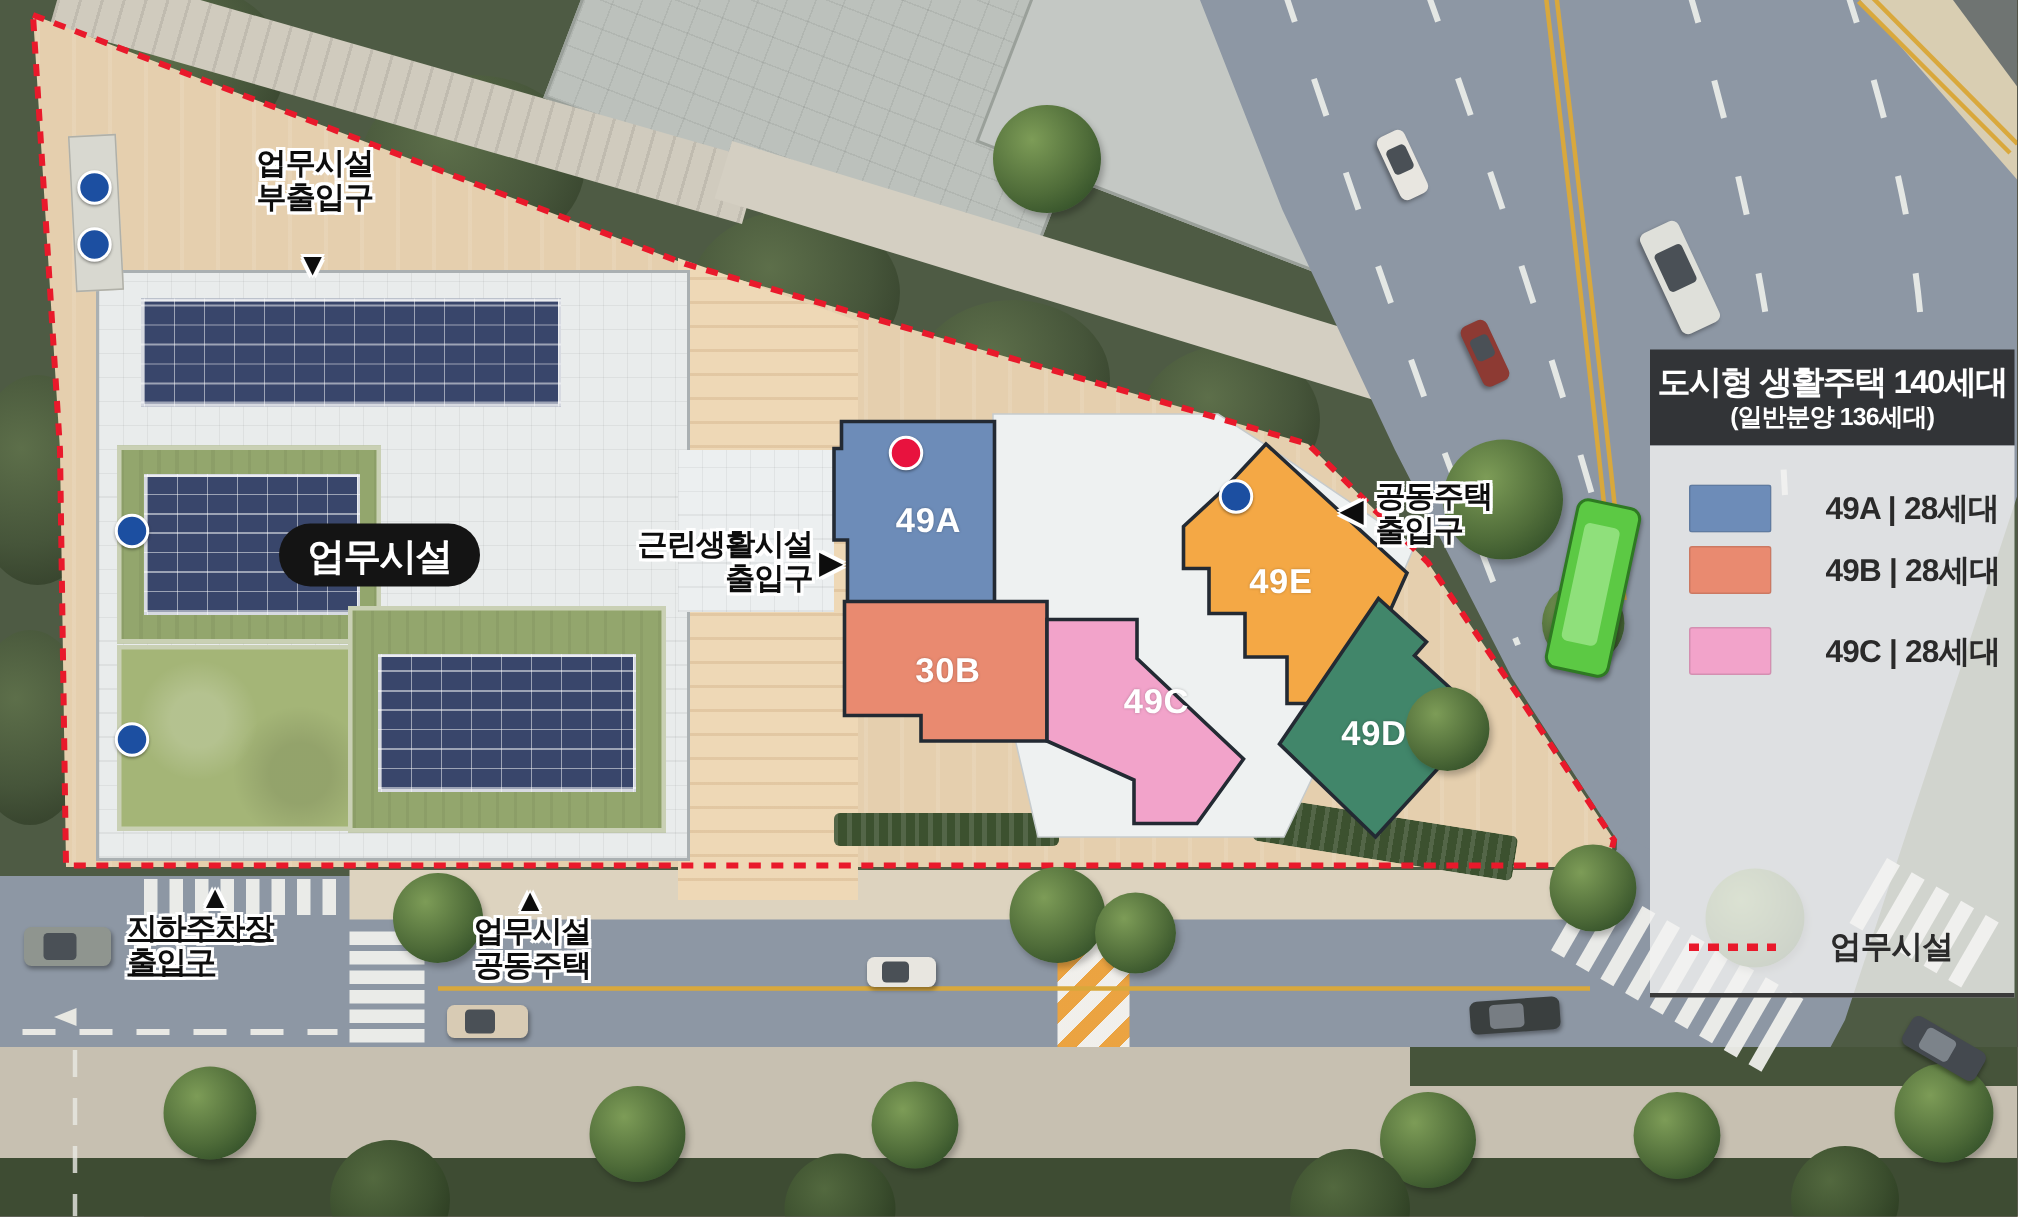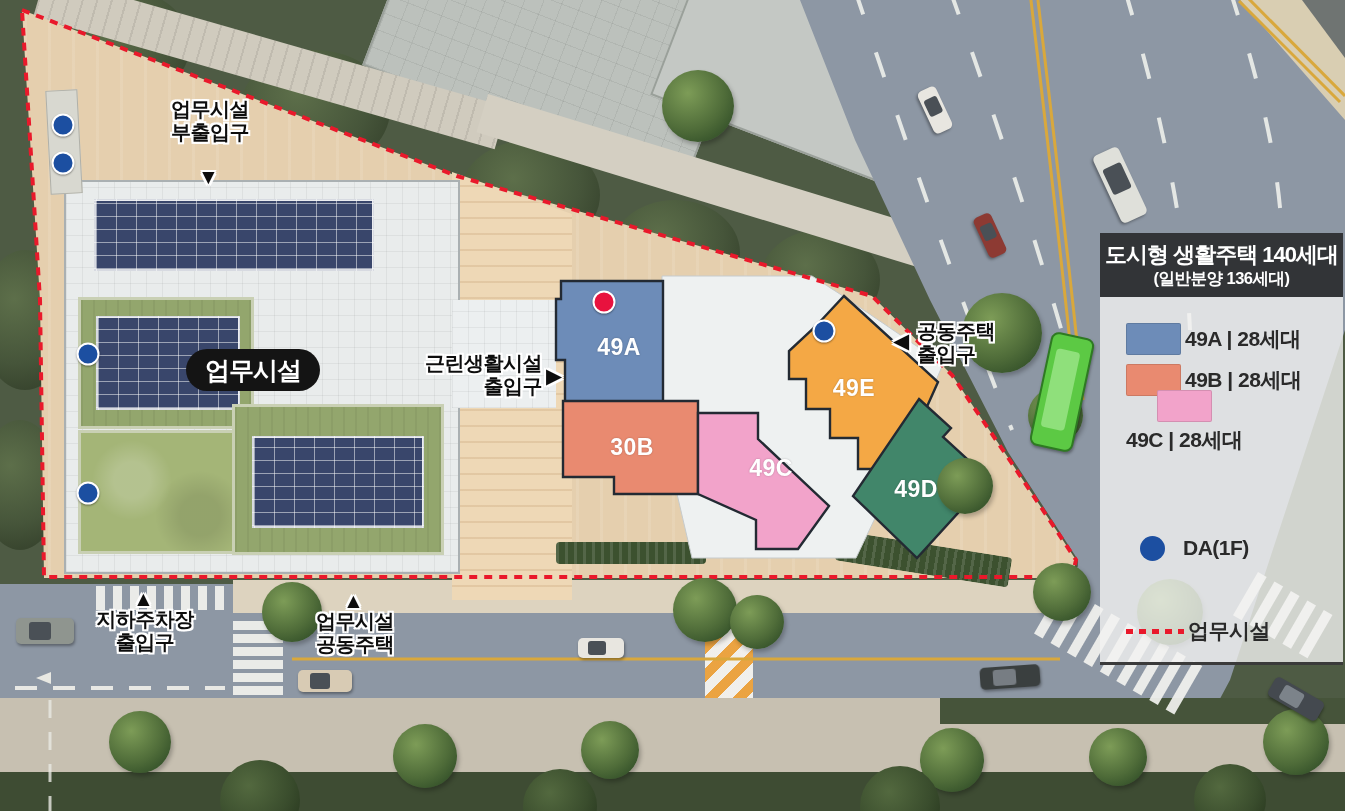--- a/index.html
+++ b/index.html
@@ -76,21 +76,21 @@
   .dot{position:absolute;width:19px;height:19px;border-radius:50%;border:2.5px solid #fff;
     box-shadow:0 1px 2px rgba(0,0,0,.4);transform:translate(-50%,-50%);}
   .dot.blue{background:#1c4fa1;}
   .dot.red{background:#e8123e;}
   
   .legend{position:absolute;left:1100px;top:208px;width:243px;margin-top:25px;}
   .legend-header{background:#323437;color:#fff;text-align:center;padding:9px 0 8px;}
   .legend-title{font-size:22px;font-weight:800;letter-spacing:-1px;line-height:1.2;}
   .legend-sub{font-size:16.5px;font-weight:600;letter-spacing:-0.5px;line-height:1.2;margin-top:1px;}
   .legend-body{position:relative;height:365px;background:rgba(243,243,241,.80);border-bottom:3px solid #3a3a3a;}
-  .lrow{position:absolute;left:26px;height:34px;display:flex;align-items:center;gap:4px;}
+  .lrow{position:absolute;left:26px;height:34px;display:flex;align-items:center;gap:36px;}
   .sw{width:53px;height:30px;border-radius:2px;border:1px solid rgba(0,0,0,.12);flex:0 0 auto;}
   .sw-a{background:#6d8cb8;} .sw-b{background:#e98a70;} .sw-c{background:#f2a3ca;}
   .sw-d{background:#41866a;} .sw-e{background:#f4a845;}
   .lbl{font-size:21px;font-weight:700;color:#2a2a2a;letter-spacing:-0.5px;white-space:nowrap;}
   .ldot{width:25px;height:25px;border-radius:50%;flex:0 0 auto;margin-left:14px;margin-right:14px;}
   .ldot.blue{background:#1c4fa1;} .ldot.red{background:#e8123e;}
   .ldash{width:58px;height:5px;flex:0 0 auto;
     background:repeating-linear-gradient(90deg,#e9192b 0 7px,rgba(0,0,0,0) 7px 13px);}
   
   .overlay{position:absolute;left:0;top:0;}
@@ -296,21 +296,21 @@
   </div>
   <div class="ent-arrow outline-txt" style="left:546px;top:365px;">▶</div>
 
   <div class="ent outline-txt" style="left:917px;top:320px;width:110px;text-align:left;">
     <div>공동주택</div>
     <div>출입구</div>
   </div>
   <div class="ent-arrow outline-txt" style="left:893px;top:330px;">◀</div>
 
   <div class="ent-arrow outline-txt" style="left:133px;top:588px;">▲</div>
-  <div class="ent outline-txt" style="left:85px;top:608px;width:120px;text-align:center;">
+  <div class="ent outline-txt" style="left:85px;top:608px;width:120px;text-decoration:underline;">
     <div>지하주차장</div>
     <div>출입구</div>
   </div>
 
   <div class="ent-arrow outline-txt" style="left:343px;top:590px;">▲</div>
   <div class="ent outline-txt" style="left:295px;top:610px;width:120px;text-align:center;">
     <div>업무시설</div>
     <div>공동주택</div>
   </div>
 
@@ -321,27 +321,23 @@
     </div>
     <div class="legend-body">
       <div class="lrow" style="top:25px;">
         <span class="sw sw-a"></span>
         <span class="lbl">49A | 28세대</span>
       </div>
       <div class="lrow" style="top:66px;">
         <span class="sw sw-b"></span>
         <span class="lbl">49B | 28세대</span>
       </div>
-      <div class="lrow" style="top:93px;flex-direction:column;">
+      <div class="lrow" style="top:120px;">
         <span class="sw sw-c"></span>
         <span class="lbl">49C | 28세대</span>
-      </div>
-      <div class="lrow" style="top:234px;">
-        <span class="ldot blue"></span>
-        <span class="lbl">DA(1F)</span>
       </div>
       <div class="lrow" style="top:317px;">
         <span class="ldash"></span>
         <span class="lbl">업무시설</span>
       </div>
     </div>
   </div>
 
 </div>
 

